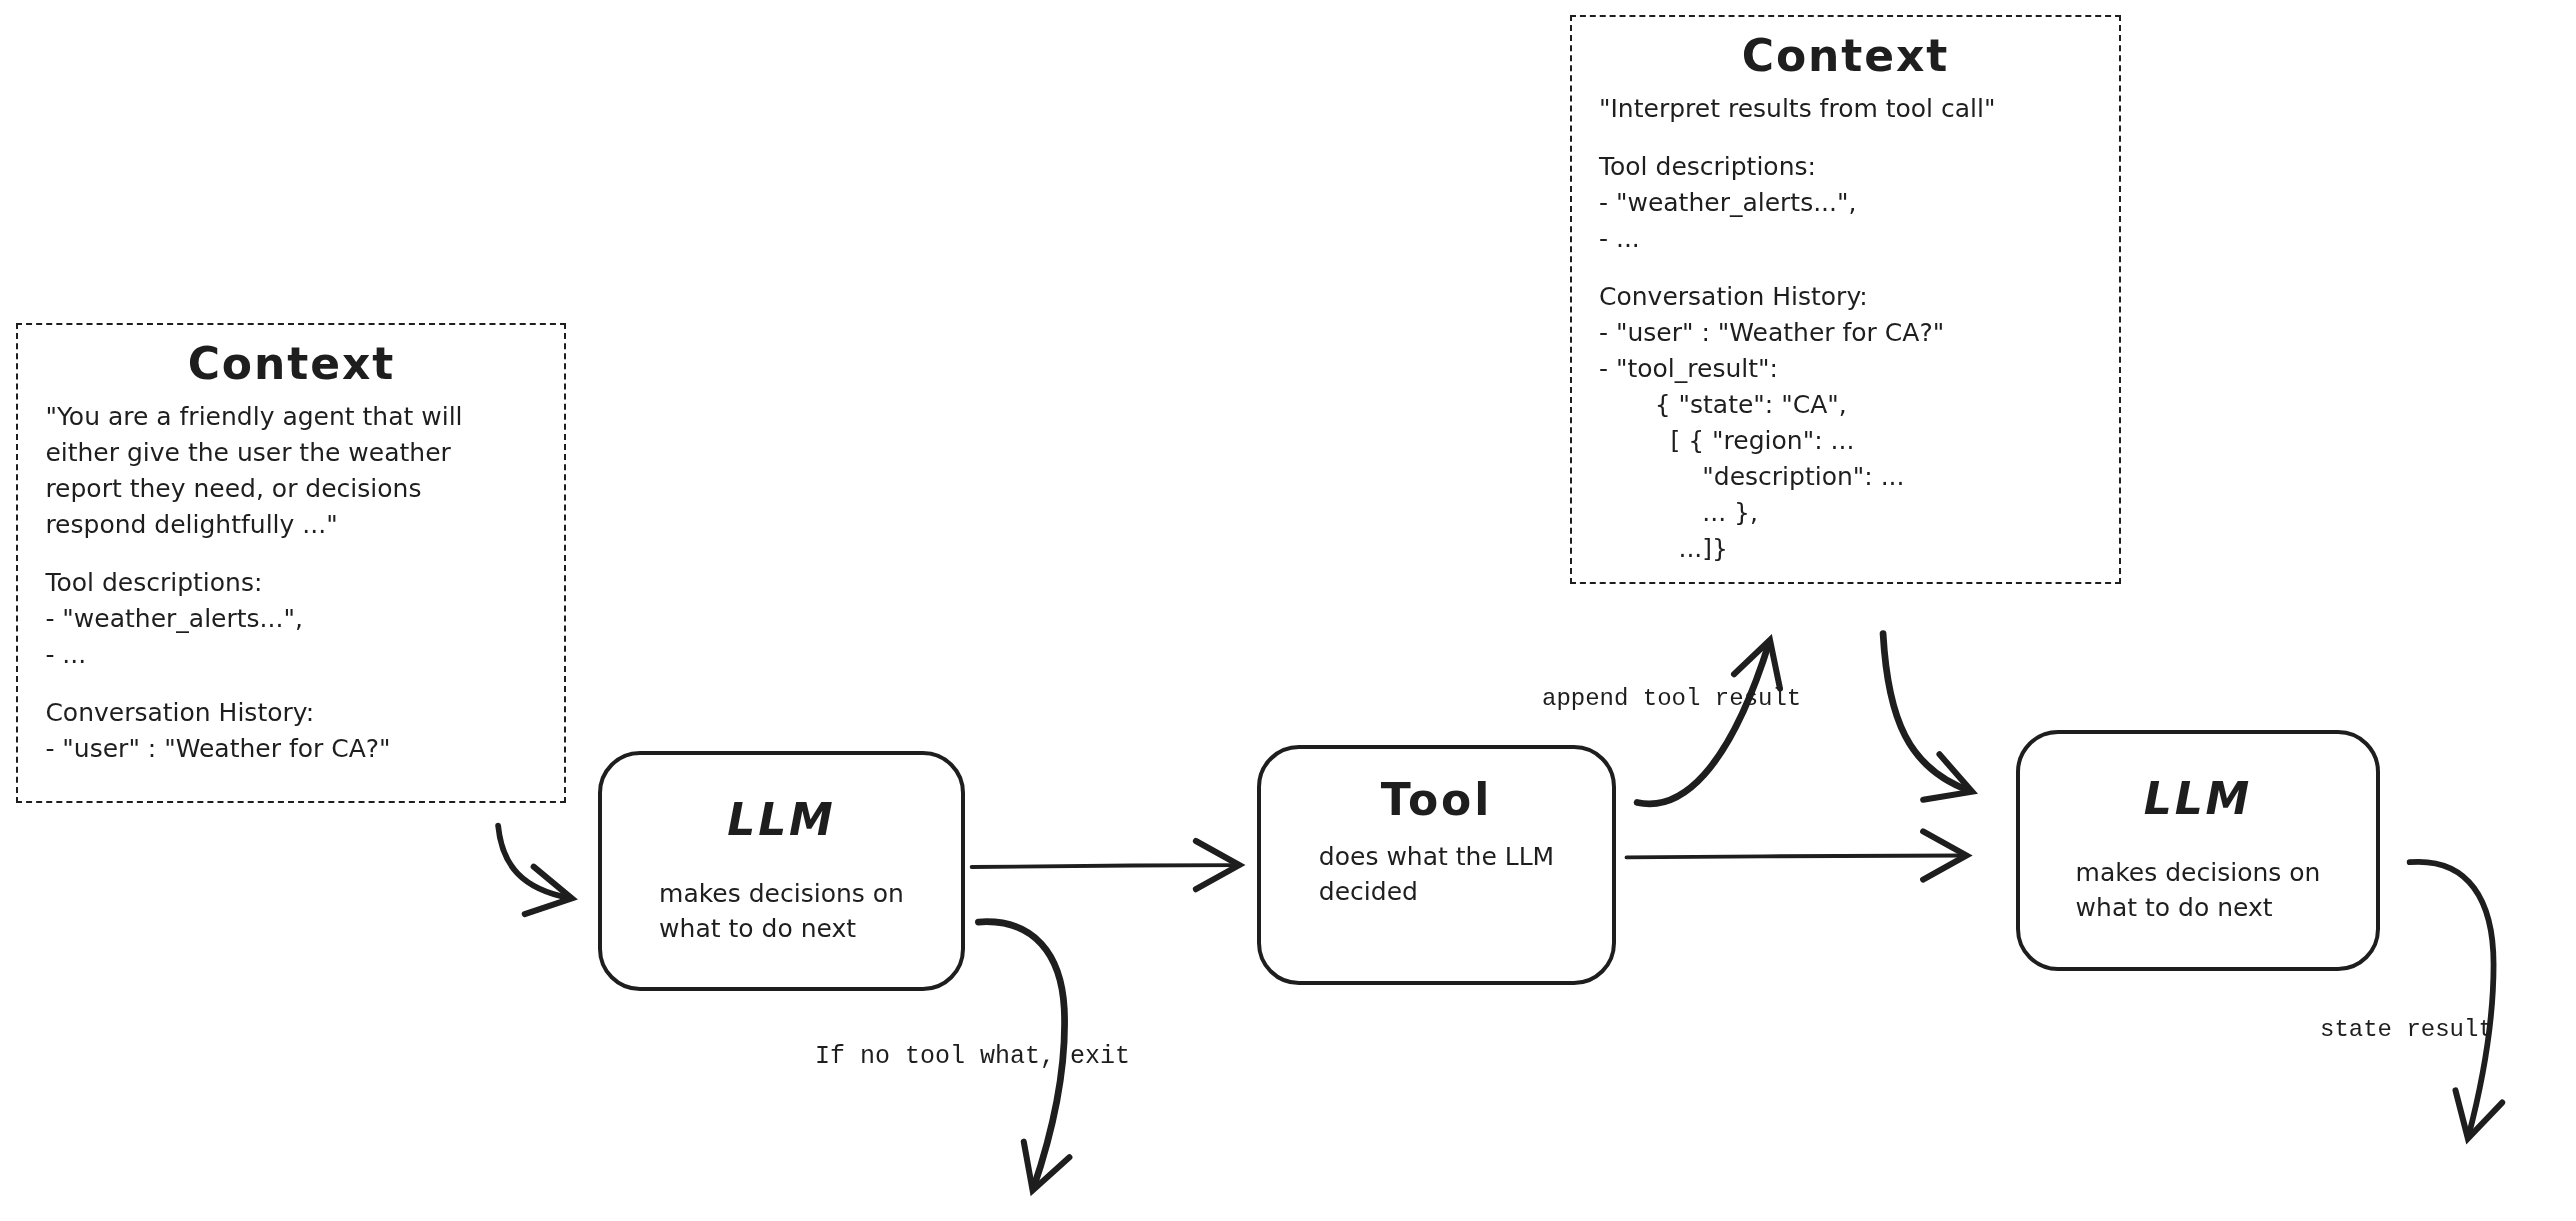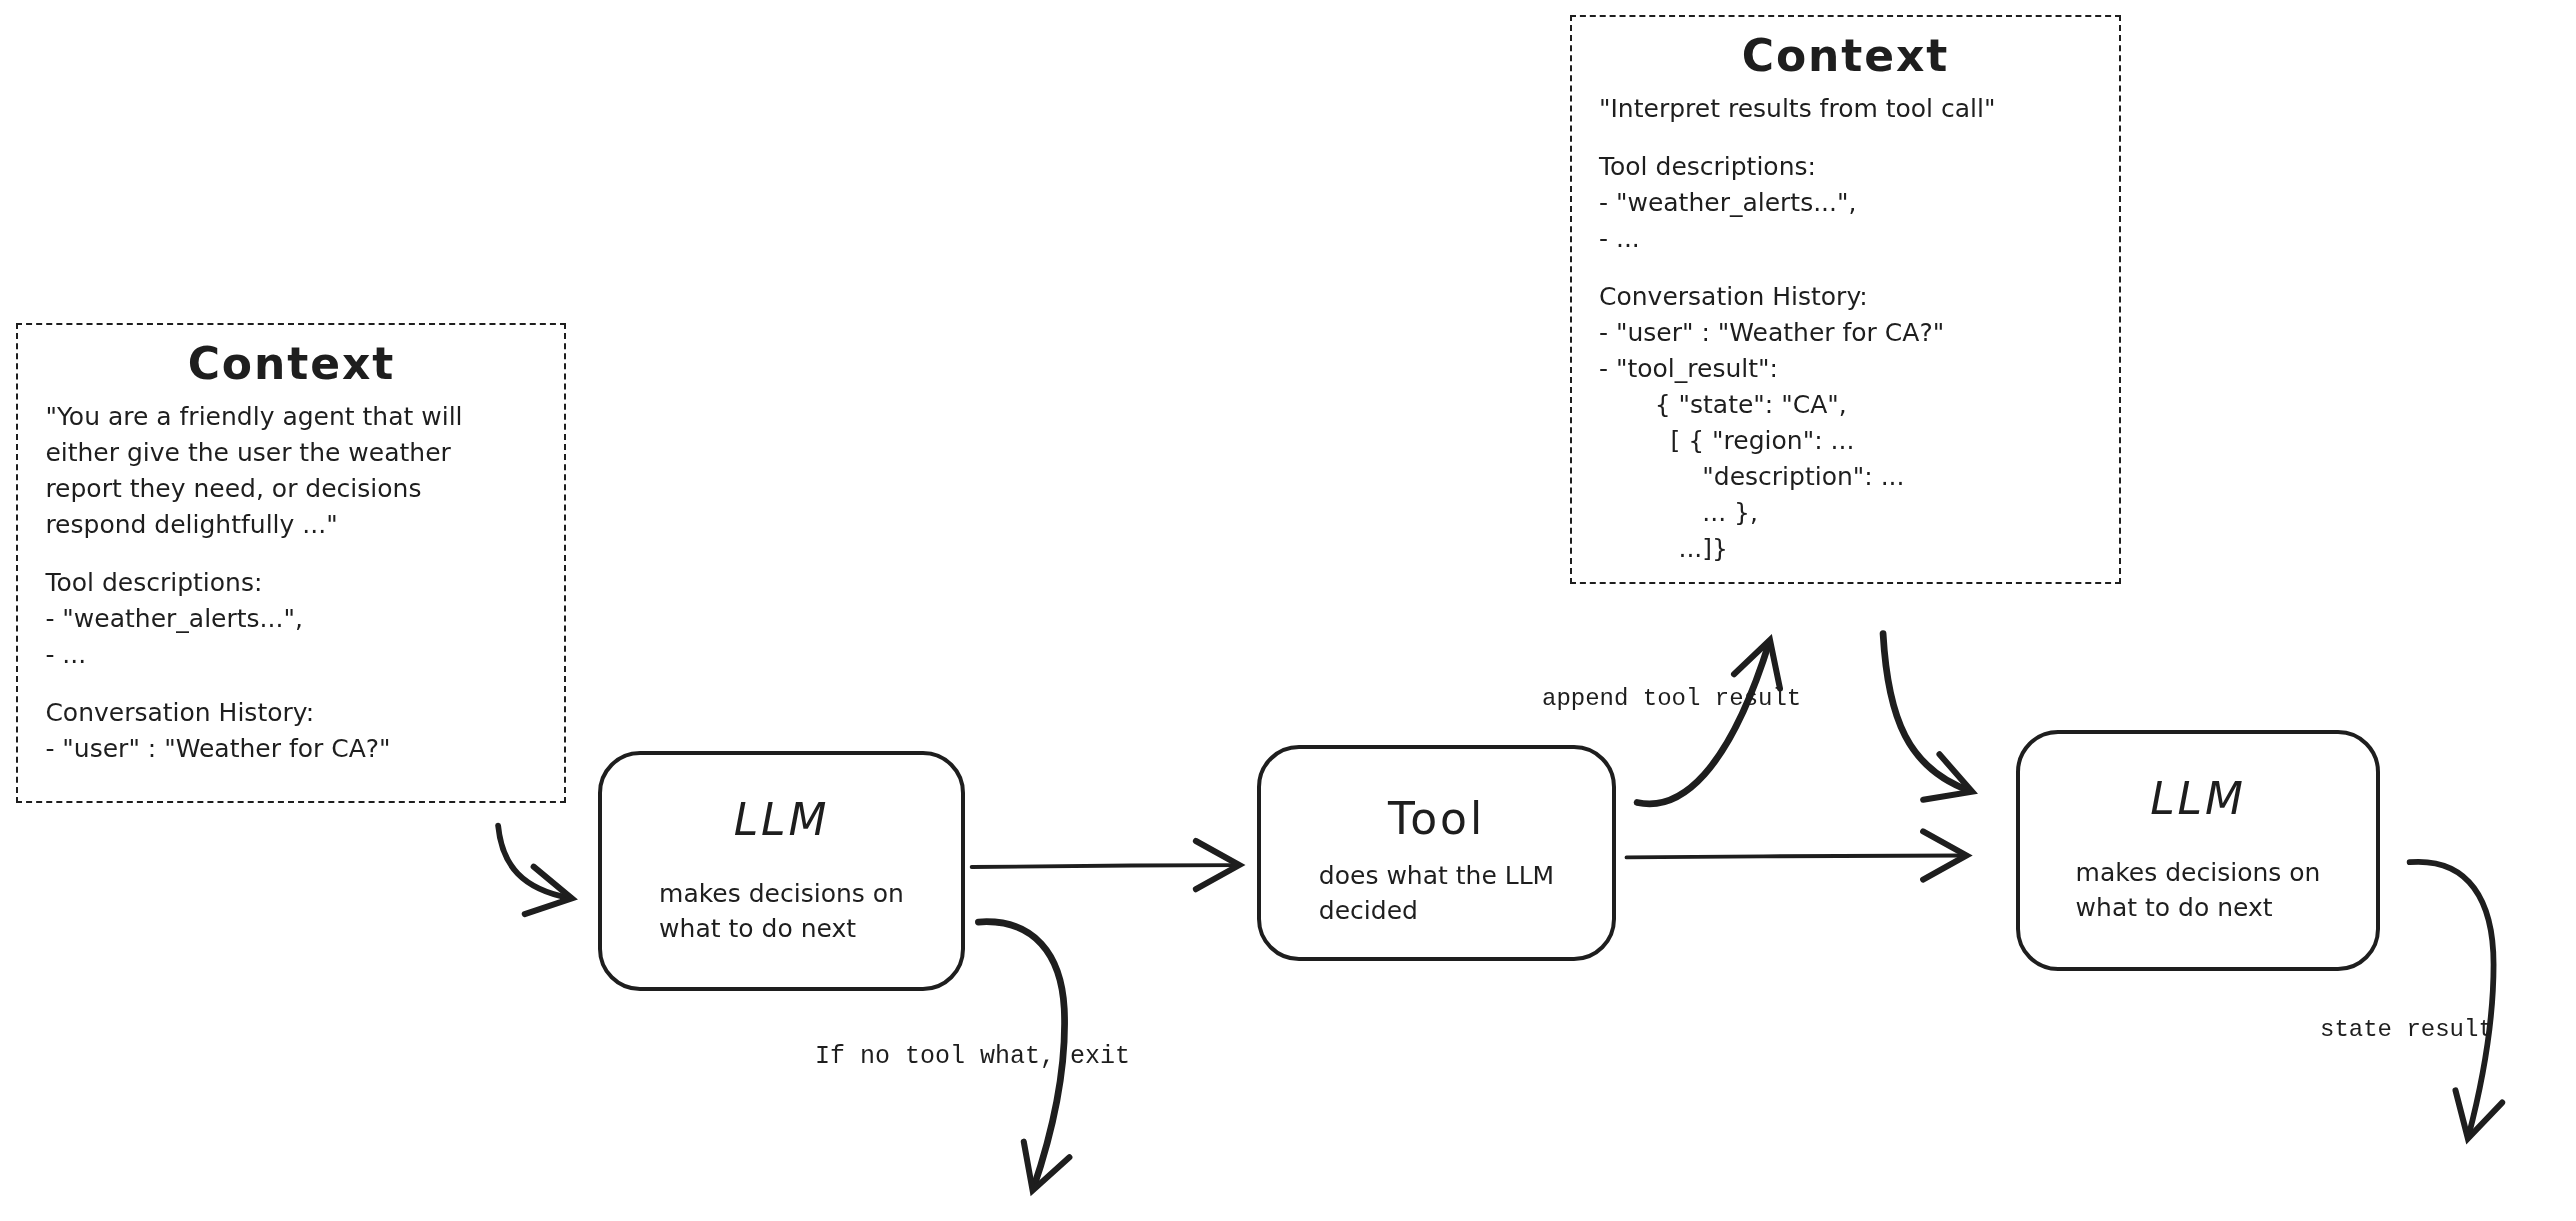--- a/index.html
+++ b/index.html
@@ -33,21 +33,21 @@
   .node{
     position:absolute;
     border:4.8px solid #1e1e1e;
     border-radius:42px;
     background:#ffffff;
     box-sizing:border-box;
     display:flex;flex-direction:column;align-items:center;
   }
   .node-title{
     font-size:44px;
-    font-weight:400;
+    font-weight:700;
     letter-spacing:2.9px;
   }
   .node-title.italic{font-style:italic;}
   .node-sub{
     font-size:25px;
     line-height:35px;
     white-space:pre-line;
     text-align:left;
   }
   .lbl{
@@ -115,21 +115,21 @@
         <div class="tline">          ...]}</div>
       </div>
   </div>
 
   <div class="node" style="left:598px;top:751px;width:367px;height:240px;padding-top:39px;">
     <div class="node-title italic">LLM</div>
     <div class="node-sub" style="margin-top:31px;">makes decisions on
 what to do next</div>
   </div>
 
-  <div class="node" style="left:1257px;top:745px;width:359px;height:216px;padding-top:44px;">
+  <div class="node" style="left:1257px;top:745px;width:359px;height:240px;padding-top:25px;">
     <div class="node-title">Tool</div>
     <div class="node-sub" style="margin-top:14px;">does what the LLM
 decided</div>
   </div>
 
   <div class="node" style="left:2016px;top:730px;width:364px;height:241px;padding-top:39px;">
     <div class="node-title italic">LLM</div>
     <div class="node-sub" style="margin-top:31px;">makes decisions on
 what to do next</div>
   </div>

